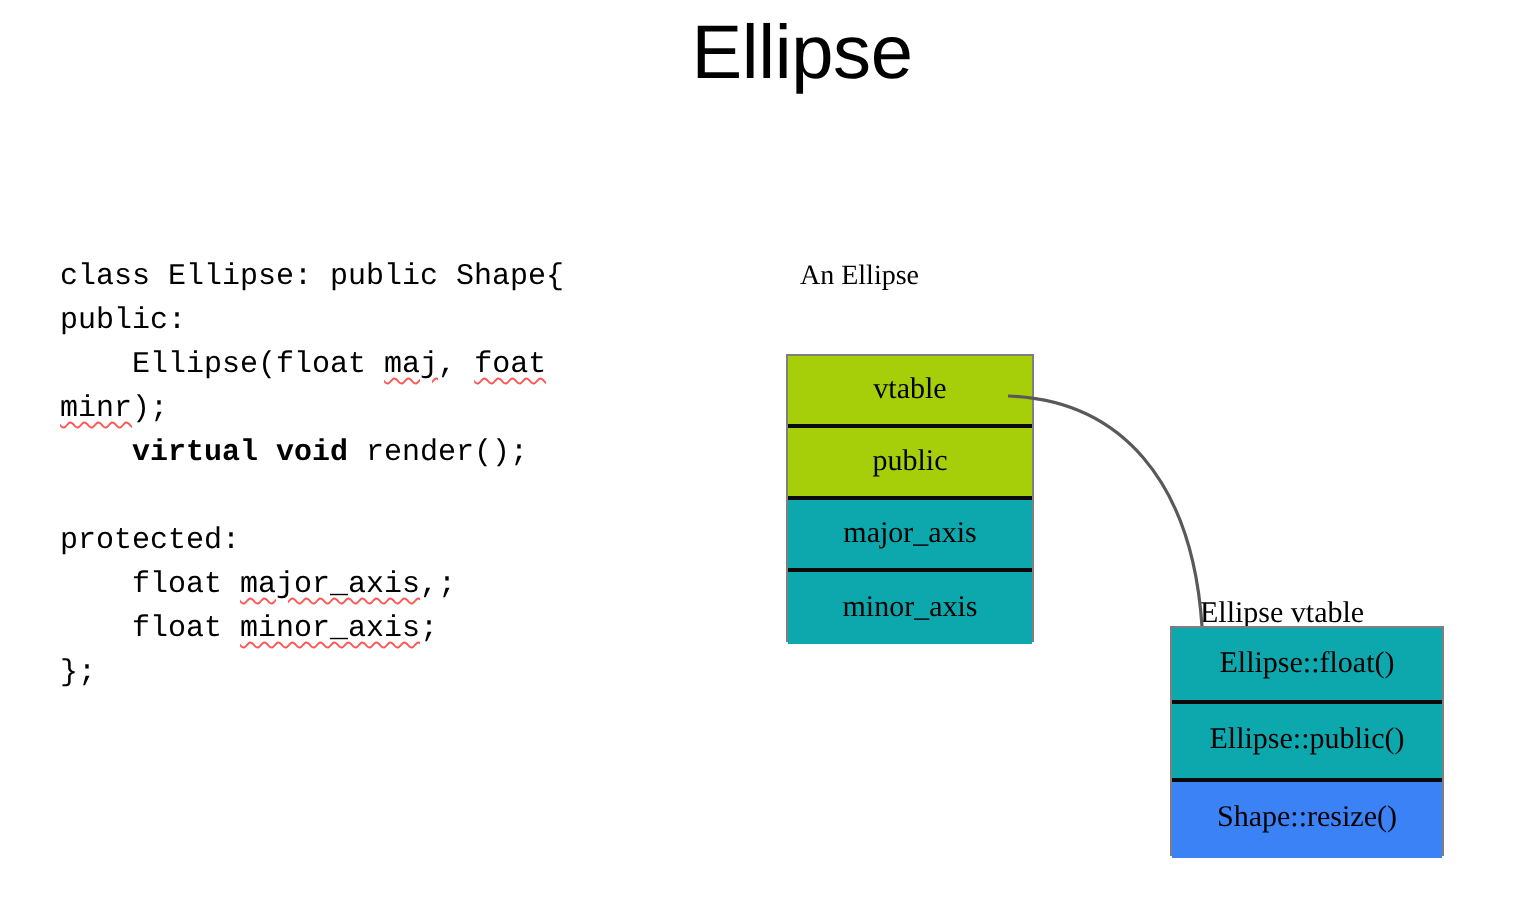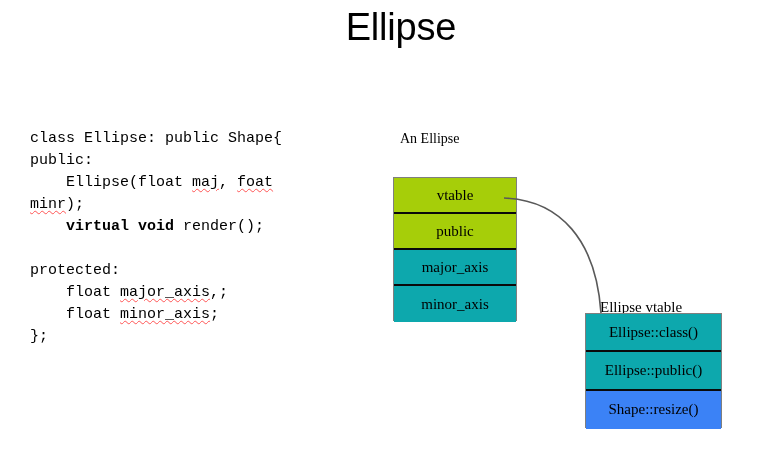--- a/index.html
+++ b/index.html
@@ -156,21 +156,21 @@
       </div>
       <div class="box-row teal" style="background: rgb(13, 168, 173);">
         <span>minor_axis</span>
       </div>
     </div>
 
   <div class="caption" id="caption-ellipse-vtable">Ellipse vtable</div>
 
   <div class="box-stack" id="vtable-layout">
       <div class="box-row teal" style="background: rgb(13, 168, 173);">
-        <span>Ellipse::class()</span>
+        <span>Ellipse::float()</span>
       </div>
       <div class="box-row teal" style="background: rgb(13, 168, 173);">
         <span>Ellipse::public()</span>
       </div>
       <div class="box-row green" style="background: #3b82f6;">
         <span>Shape::resize()</span>
       </div>
     </div>
 
   <svg id="connector" viewBox="0 0 762 451" xmlns="http://www.w3.org/2000/svg">

